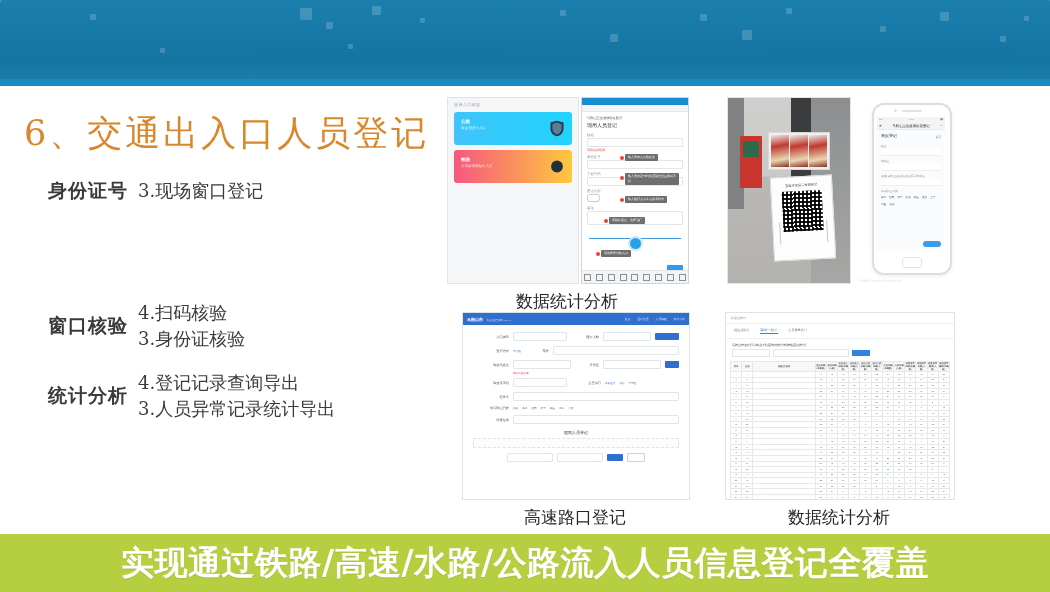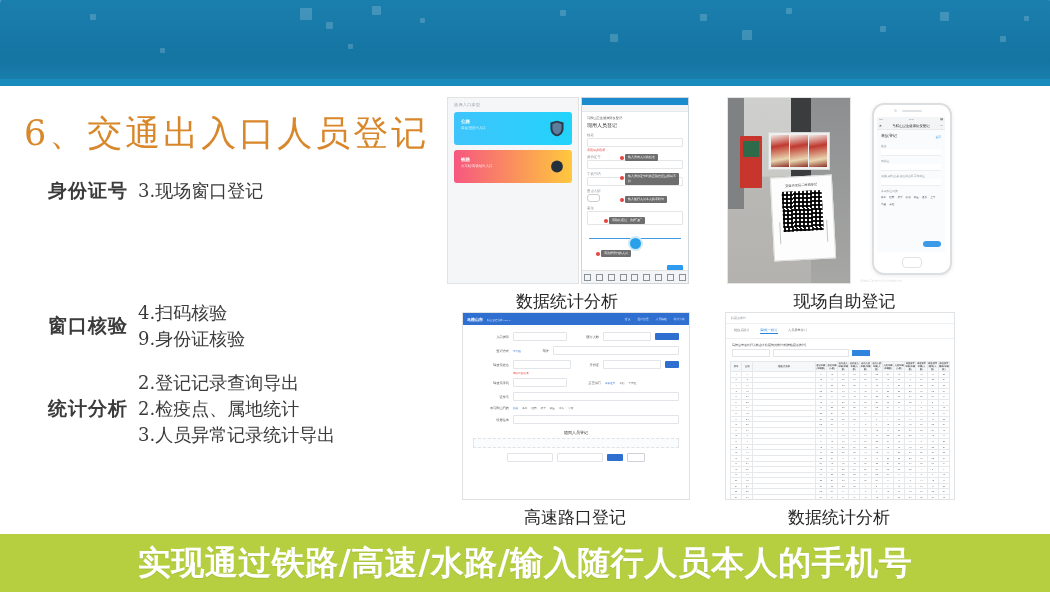--- a/index.html
+++ b/index.html
@@ -211,29 +211,28 @@
     <div class="g-label">身份证号</div>
     <div class="g-items">
       <div>3.现场窗口登记</div>
     </div>
   </div>
 
   <div class="group" id="grp-verify">
     <div class="g-label">窗口核验</div>
     <div class="g-items">
       <div>4.扫码核验</div>
-      <div>9.身份证核验</div>
+      <div>3.身份证核验</div>
     </div>
   </div>
 
   <div class="group" id="grp-stats">
     <div class="g-label">统计分析</div>
     <div class="g-items">
-      <div>2.登记记录查询导出</div>
-      <div>2.检疫点、属地统计</div>
+      <div>4.登记记录查询导出</div>
       <div>3.人员异常记录统计导出</div>
     </div>
   </div>
 
   <div class="shot" id="img-wechat-list">
     <div class="ml-head">选择入口类型</div>
     <div class="ml-card c1">
       <div class="ml-t">公路</div>
       <div class="ml-s">高速/国道出入口</div>
       <svg class="ml-badge" viewBox="0 0 24 26">
@@ -318,21 +317,20 @@
         <span></span>
         <span></span>
       </div>
     <div class="ph-board">
       <div class="ph-btxt">安徽省居民二维码登记</div>
       <div class="ph-qr"></div>
       <div class="ph-leg" style="left:6px;"></div>
       <div class="ph-leg" style="right:6px;"></div>
     </div>
   </div>
-  <div class="caption" style="left:727px;top:290px;width:235px;">现场自助登记</div>
 
   <div class="shot" id="img-phone">
     <div class="pm-body">
       <div class="pm-cam"></div>
       <div class="pm-speaker"></div>
       <div class="pm-screen">
         <div class="pm-status">
             <span>••••</span>
             <span>••:••</span>
             <span>▮▮</span>
@@ -875,16 +873,16 @@
               <td>29</td>
               <td>32</td>
             </tr>
           </tbody>
       </table>
     </div>
   </div>
   <div class="caption" style="left:725px;top:506px;width:228px;">数据统计分析</div>
 
   <div class="banner">
-    <span>实现通过铁路/高速/水路/输入随行人员本人的手机号</span>
+    <span>实现通过铁路/高速/水路/公路流入人员信息登记全覆盖</span>
   </div>
 
 </div>
 
 </body></html>

